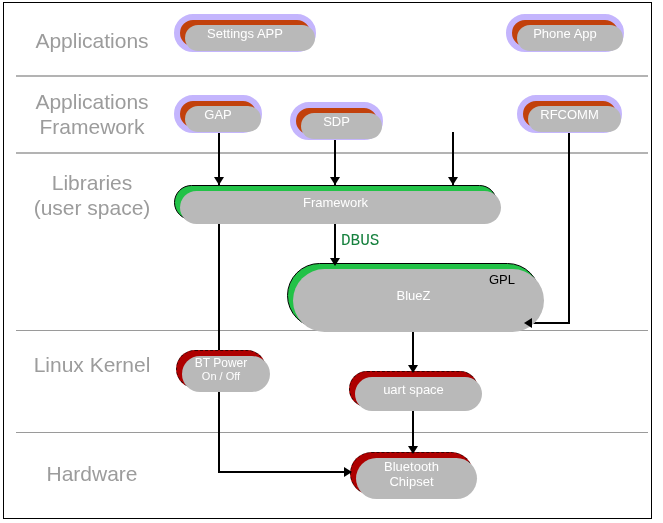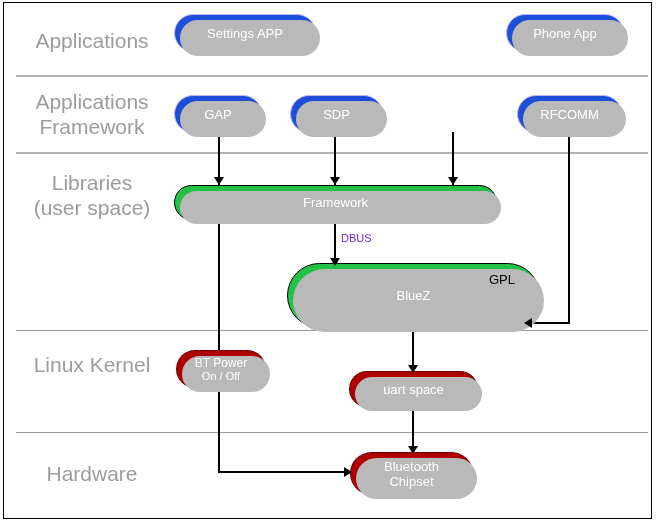--- a/index.html
+++ b/index.html
@@ -59,22 +59,22 @@
     position: absolute;
     left: 5px;
     top: 5px;
     right: -5px;
     bottom: -5px;
     border-radius: 999px;
     background: #b9b9b9;
     z-index: -1;
   }
   .node-blue {
-    background: #1d4ed8;
-    border: 1px solid #c4b5fd;
+    background: #c2410c;
+    border: 6px solid #c4b5fd;
     text-align: center;
   }
   .node-green {
     background: #22c247;
     border: 1px solid #000000;
   }
   .node-red {
     background: #ae0000;
     border: 1px dashed #3a0000;
   }
@@ -114,23 +114,24 @@
   .arrow-left {
     position: absolute;
     width: 0; height: 0;
     border-top: 5px solid transparent;
     border-bottom: 5px solid transparent;
     border-right: 8px solid #000000;
     z-index: 5;
   }
   .edge-label {
     position: absolute;
-    color: #6d28d9;
-    font-size: 11px;
+    color: #15803d;
+    font-size: 16px;
     z-index: 6;
+    font-family: Liberation Mono, monospace;
   }
   .corner-label {
     position: absolute;
     color: #000000;
     font-size: 13px;
     z-index: 6;
   }
 </style>
 </head>
 <body>
@@ -187,21 +188,21 @@
   <div class="node node-blue" style="left:506px; top:14px; width:118px; height:38px;">
     <span class="shadow"></span>
     <span class="lbl-main">Phone App</span>
   </div>
 
   <div class="node node-blue" style="left:174px; top:95px; width:88px; height:38px;">
     <span class="shadow"></span>
     <span class="lbl-main">GAP</span>
   </div>
 
-  <div class="node node-blue" style="left:290px; top:95px; width:93px; height:38px;">
+  <div class="node node-blue" style="left:290px; top:102px; width:93px; height:38px;">
     <span class="shadow"></span>
     <span class="lbl-main">SDP</span>
   </div>
 
 
   <div class="node node-blue" style="left:517px; top:95px; width:105px; height:38px;">
     <span class="shadow"></span>
     <span class="lbl-main">RFCOMM</span>
   </div>
 

